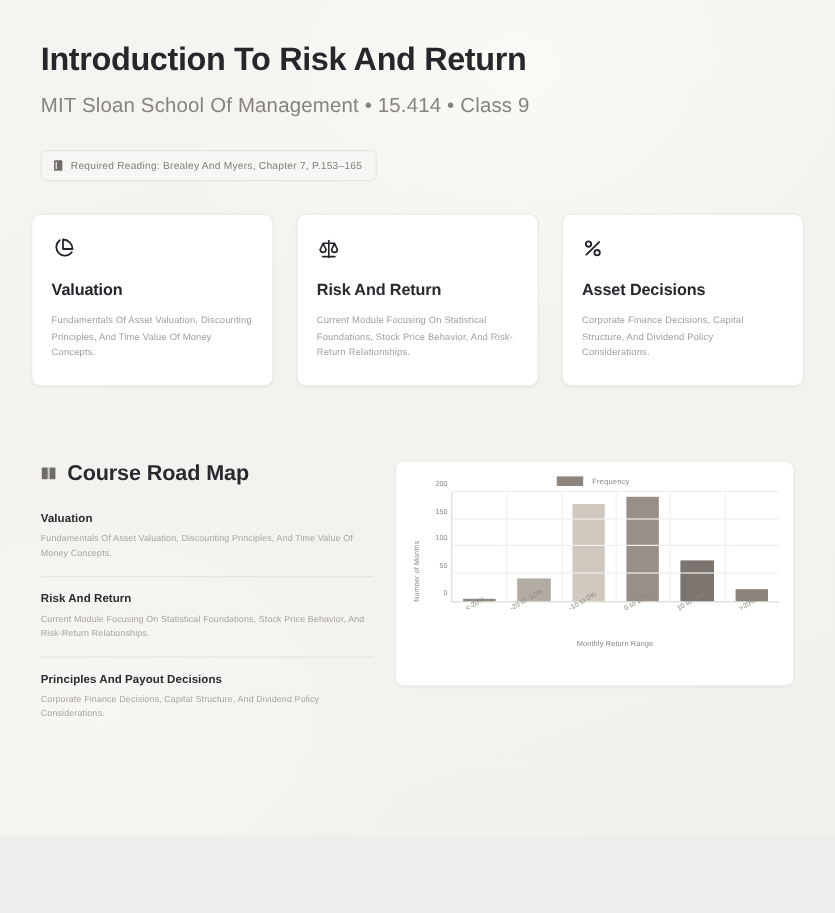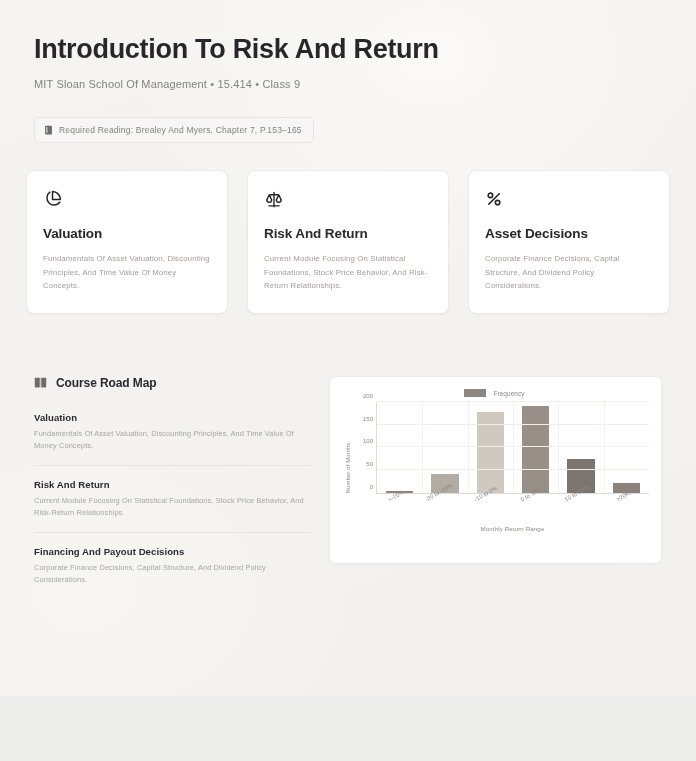--- a/index.html
+++ b/index.html
@@ -29,21 +29,21 @@
   .title {
     font-size: 27px;
     font-weight: bold;
     letter-spacing: -0.3px;
     color: #27262b;
     line-height: 1.15;
   }
 
   .subtitle {
     margin-top: 13px;
-    font-size: 11px;
+    font-size: 17px;
     color: #86837e;
     letter-spacing: 0.15px;
   }
 
   .badge {
     display: inline-flex;
     align-items: center;
     gap: 6px;
     margin-top: 27px;
     padding: 7px 11px 7px 9px;
@@ -107,21 +107,21 @@
 
   .roadmap { width: 285px; padding-left: 8px; }
 
   .roadmap-head {
     display: flex;
     align-items: center;
     gap: 9px;
     margin-bottom: 22px;
   }
   .roadmap-head-title {
-    font-size: 12px;
+    font-size: 18px;
     font-weight: bold;
     color: #2a292f;
     letter-spacing: -0.1px;
   }
 
   .rm-item { padding: 0 0 13px 0; border-bottom: 1px solid #e6e4e0; margin-bottom: 13px; }
   .rm-item:last-child { border-bottom: none; }
   .rm-title {
     font-size: 9.6px;
     font-weight: bold;
@@ -323,21 +323,21 @@
         <div class="rm-title">Valuation</div>
         <div class="rm-desc">Fundamentals Of Asset Valuation, Discounting Principles, And Time Value Of Money Concepts.</div>
       </div>
 
       <div class="rm-item">
         <div class="rm-title">Risk And Return</div>
         <div class="rm-desc">Current Module Focusing On Statistical Foundations, Stock Price Behavior, And Risk-Return Relationships.</div>
       </div>
 
       <div class="rm-item">
-        <div class="rm-title">Financing And Payout Decisions</div>
+        <div class="rm-title">Principles And Payout Decisions</div>
         <div class="rm-desc">Corporate Finance Decisions, Capital Structure, And Dividend Policy Considerations.</div>
       </div>
     </div>
 
     <div class="chart-card">
 
       <div class="legend">
         <span class="legend-swatch" style="background: rgb(141, 133, 126);"></span>
         <span class="legend-label">Frequency</span>
       </div>

